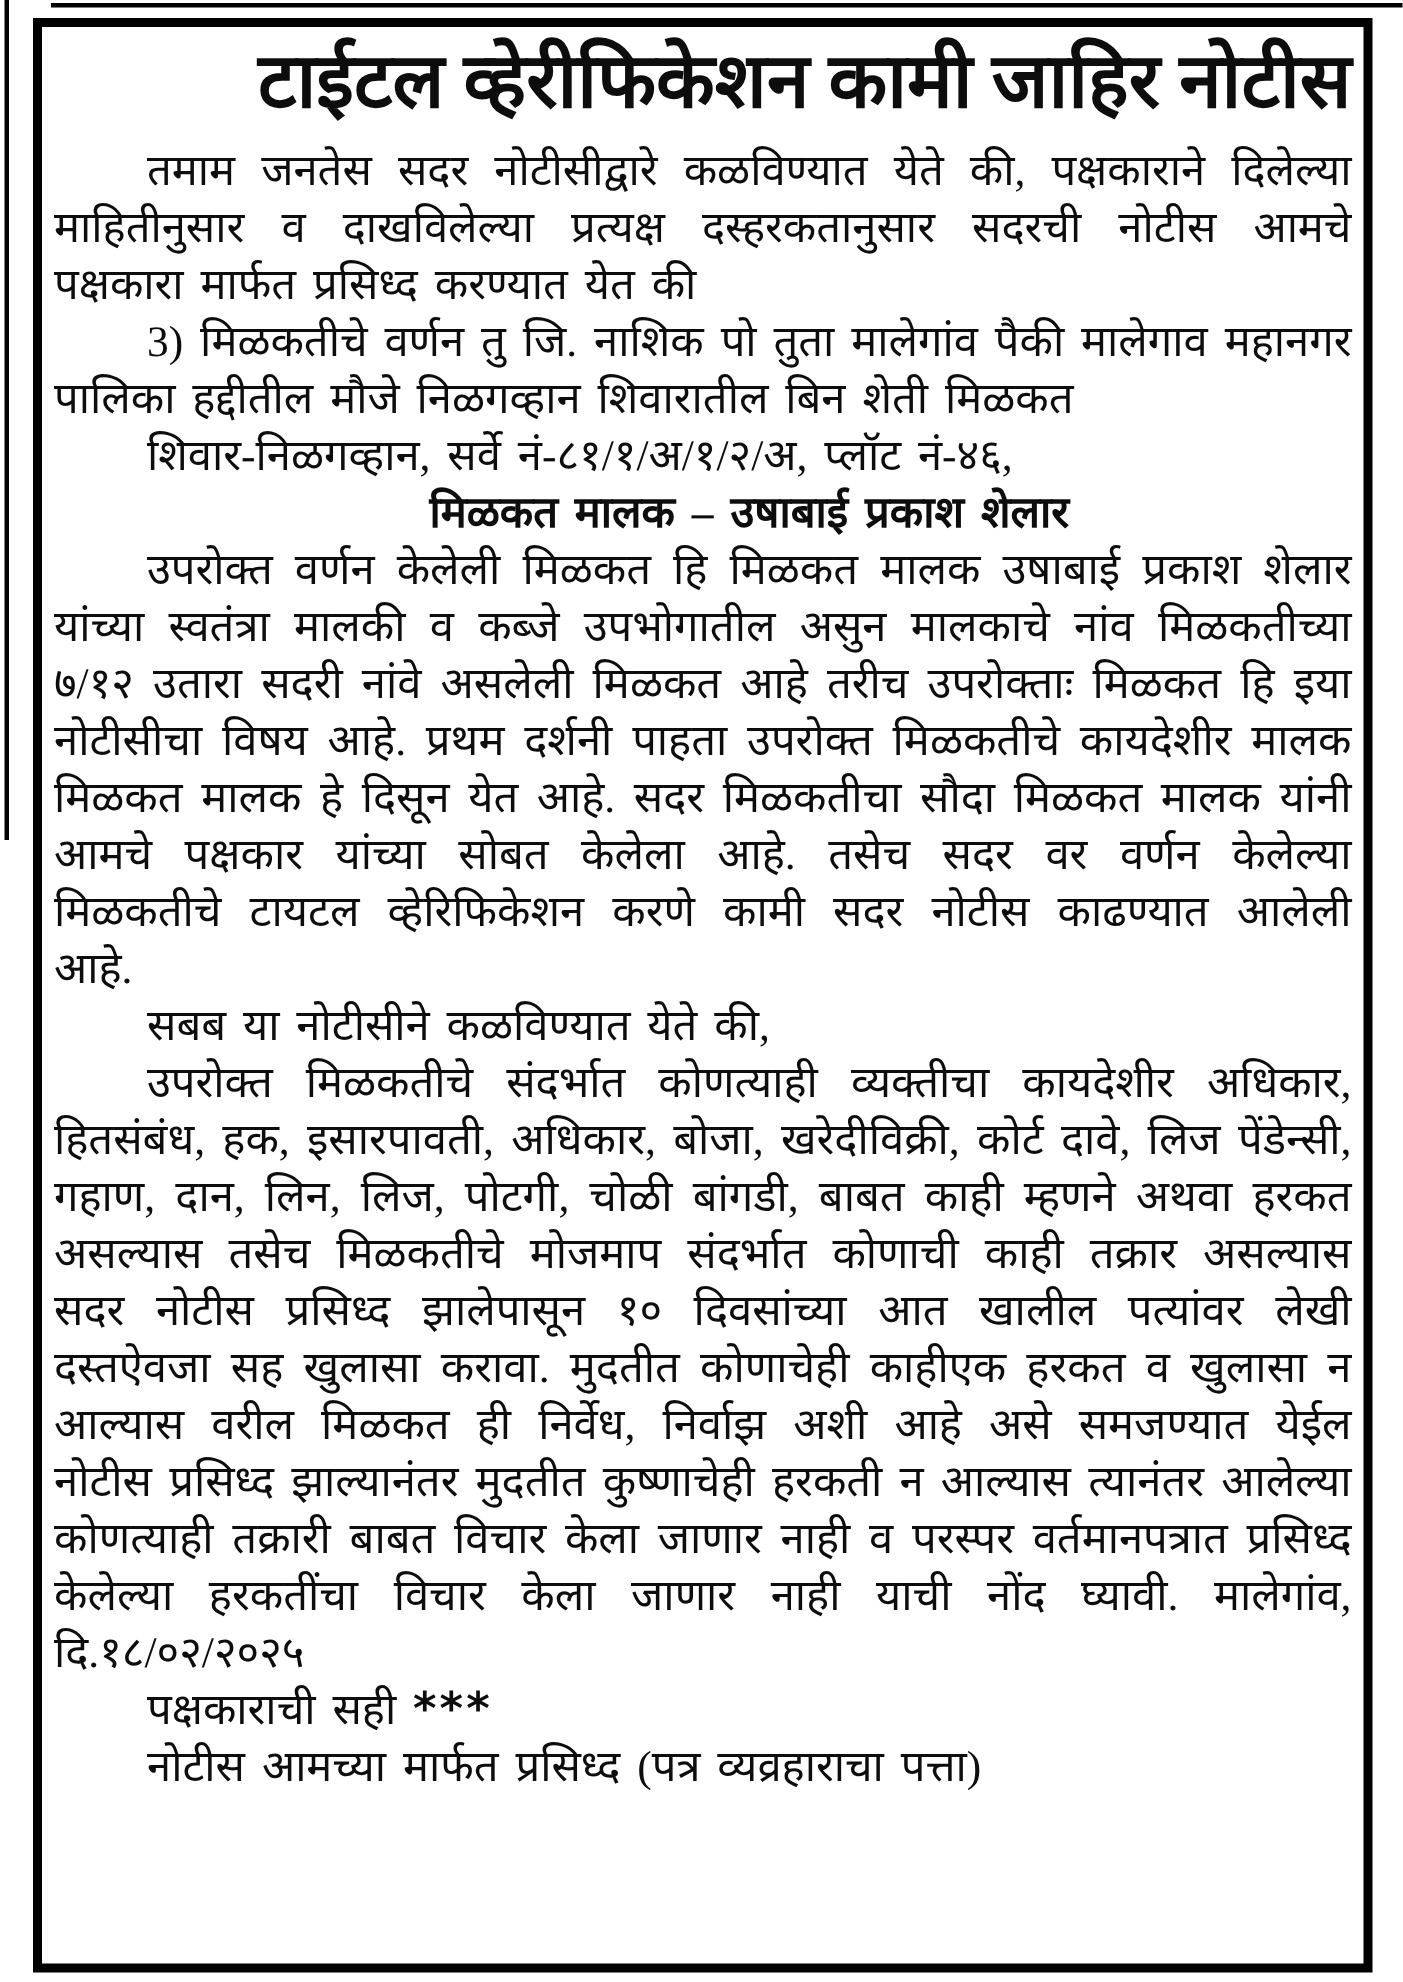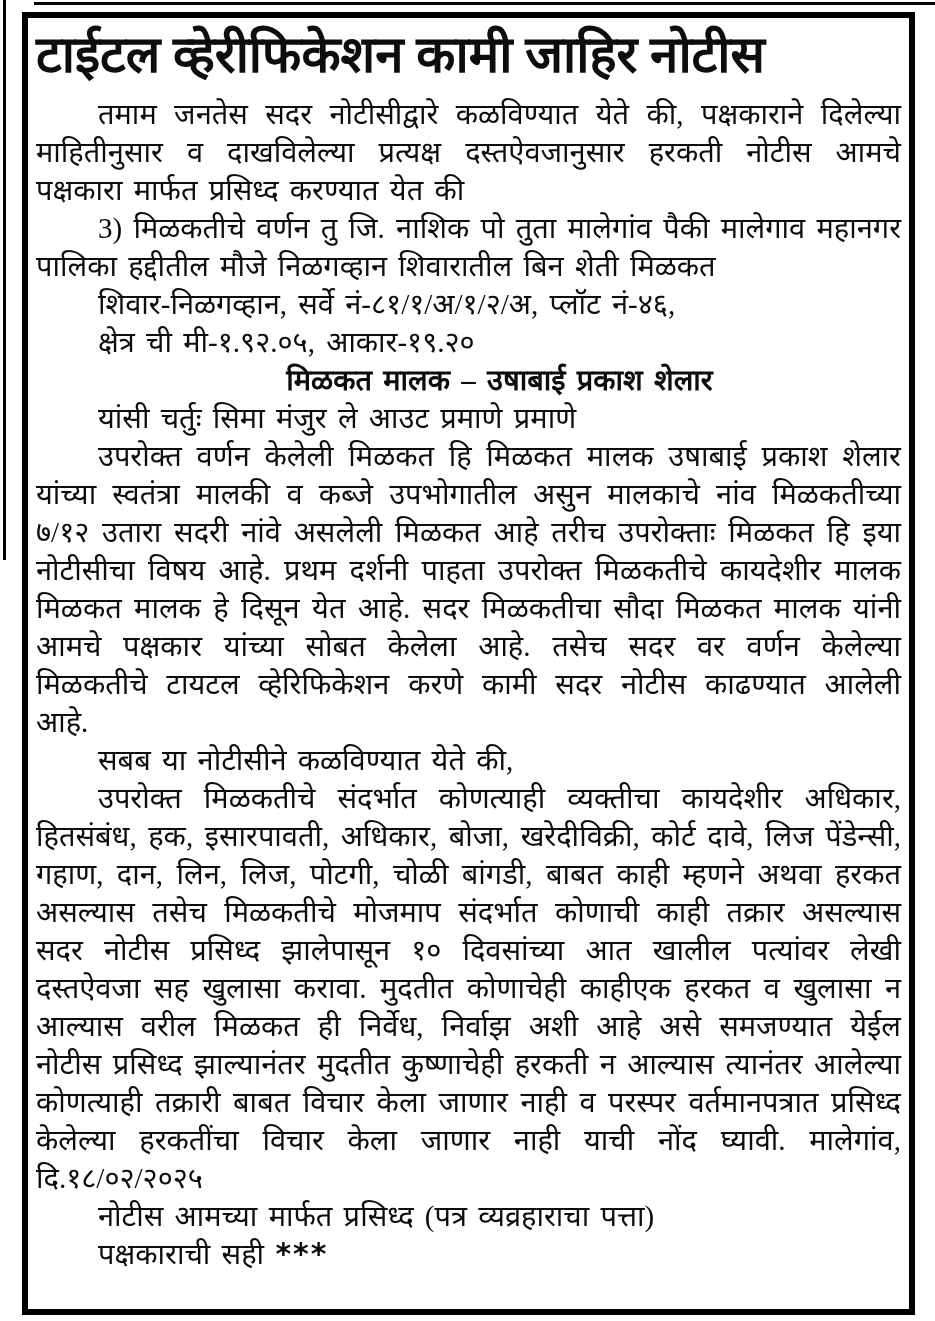--- a/index.html
+++ b/index.html
@@ -34,21 +34,21 @@
     left: 22px; top: 12px;
     width: 893px; height: 1303px;
     box-sizing: border-box;
     border: 6px solid #000;
     padding: 6px 8px 2px 8px;
     background: #ffffff;
     overflow: hidden;
   }
   .title {
     margin: 2px 0 10px 0;
-    text-align: left;
+    text-align: right;
     font-size: 51px;
     line-height: 1.15;
     font-weight: bold;
     letter-spacing: 0;
   }
   p {
     margin: 0;
     font-size: 29px;
     line-height: 38px;
     word-spacing: 4px;
@@ -72,36 +72,34 @@
 </head>
 <body>
 
 <div class="clip-top"></div>
 <div class="clip-left"></div>
 
 <div class="frame">
 
   <h1 class="title">टाईटल व्हेरीफिकेशन कामी जाहिर नोटीस</h1>
 
-  <p class="para">तमाम जनतेस सदर नोटीसीद्वारे कळविण्यात येते की, पक्षकाराने दिलेल्या माहितीनुसार व दाखविलेल्या प्रत्यक्ष दस्तऐवजानुसार हरकती नोटीस आमचे पक्षकारा मार्फत प्रसिध्द करण्यात येत की</p>
+  <p class="para">तमाम जनतेस सदर नोटीसीद्वारे कळविण्यात येते की, पक्षकाराने दिलेल्या माहितीनुसार व दाखविलेल्या प्रत्यक्ष दस्हरकतानुसार सदरची नोटीस आमचे पक्षकारा मार्फत प्रसिध्द करण्यात येत की</p>
 
   <p class="para">3) मिळकतीचे वर्णन तु जि. नाशिक पो तुता मालेगांव पैकी मालेगाव महानगर पालिका हद्दीतील मौजे निळगव्हान शिवारातील बिन शेती मिळकत</p>
 
   <p class="line">शिवार-निळगव्हान, सर्वे नं-८१/१/अ/१/२/अ, प्लॉट नं-४६,</p>
 
-  <p class="line">क्षेत्र ची मी-१.९२.०५, आकार-१९.२०</p>
 
   <p class="line bold">मिळकत मालक – उषाबाई प्रकाश शेलार</p>
 
-  <p class="line">यांसी चर्तुः सिमा मंजुर ले आउट प्रमाणे प्रमाणे</p>
 
   <p class="para">उपरोक्त वर्णन केलेली मिळकत हि मिळकत मालक उषाबाई प्रकाश शेलार यांच्या स्वतंत्रा मालकी व कब्जे उपभोगातील असुन मालकाचे नांव मिळकतीच्या ७/१२ उतारा सदरी नांवे असलेली मिळकत आहे तरीच उपरोक्ताः मिळकत हि इया नोटीसीचा विषय आहे. प्रथम दर्शनी पाहता उपरोक्त मिळकतीचे कायदेशीर मालक मिळकत मालक हे दिसून येत आहे. सदर मिळकतीचा सौदा मिळकत मालक यांनी आमचे पक्षकार यांच्या सोबत केलेला आहे. तसेच सदर वर वर्णन केलेल्या मिळकतीचे टायटल व्हेरिफिकेशन करणे कामी सदर नोटीस काढण्यात आलेली आहे.</p>
 
   <p class="line">सबब या नोटीसीने कळविण्यात येते की,</p>
 
   <p class="para">उपरोक्त मिळकतीचे संदर्भात कोणत्याही व्यक्तीचा कायदेशीर अधिकार, हितसंबंध, हक, इसारपावती, अधिकार, बोजा, खरेदीविक्री, कोर्ट दावे, लिज पेंडेन्सी, गहाण, दान, लिन, लिज, पोटगी, चोळी बांगडी, बाबत काही म्हणने अथवा हरकत असल्यास तसेच मिळकतीचे मोजमाप संदर्भात कोणाची काही तक्रार असल्यास सदर नोटीस प्रसिध्द झालेपासून १० दिवसांच्या आत खालील पत्यांवर लेखी दस्तऐवजा सह खुलासा करावा. मुदतीत कोणाचेही काहीएक हरकत व खुलासा न आल्यास वरील मिळकत ही निर्वेध, निर्वाझ अशी आहे असे समजण्यात येईल नोटीस प्रसिध्द झाल्यानंतर मुदतीत कुष्णाचेही हरकती न आल्यास त्यानंतर आलेल्या कोणत्याही तक्रारी बाबत विचार केला जाणार नाही व परस्पर वर्तमानपत्रात प्रसिध्द केलेल्या हरकतींचा विचार केला जाणार नाही याची नोंद घ्यावी. मालेगांव, दि.१८/०२/२०२५</p>
 
 
+  <p class="line"><span>पक्षकाराची सही</span> <span class="stars">***</span></p>
+
   <p class="line">नोटीस आमच्या मार्फत प्रसिध्द (पत्र व्यव्रहाराचा पत्ता)</p>
-
-  <p class="line"><span>पक्षकाराची सही</span> <span class="stars">***</span></p>
 
 </div>
 
 </body></html>

